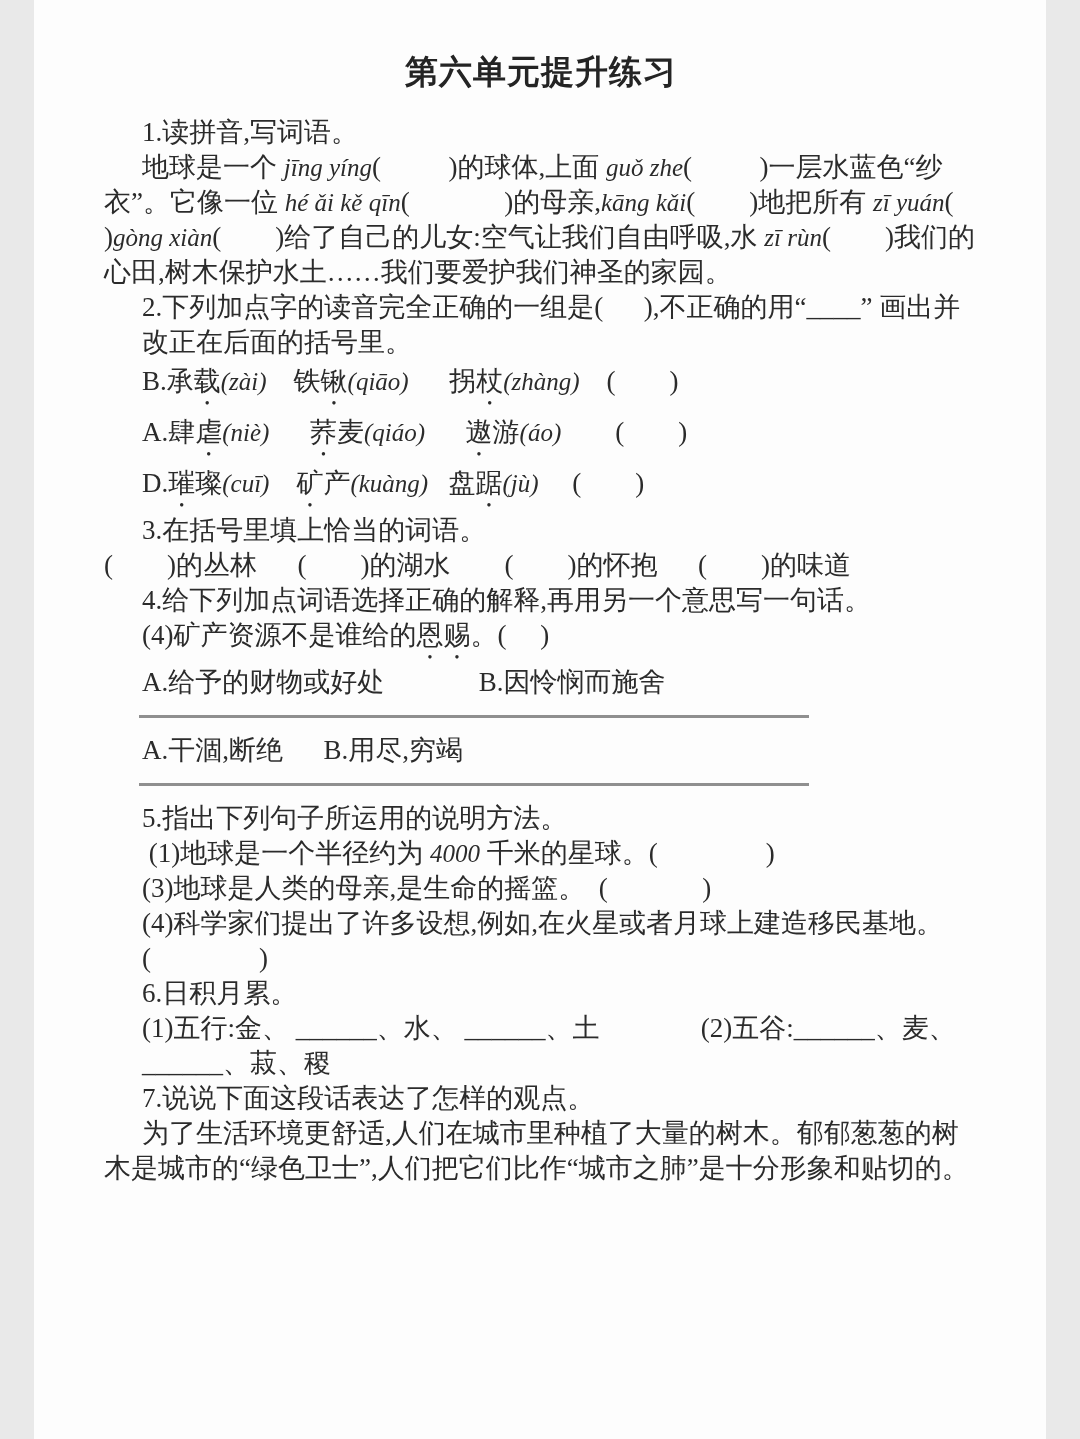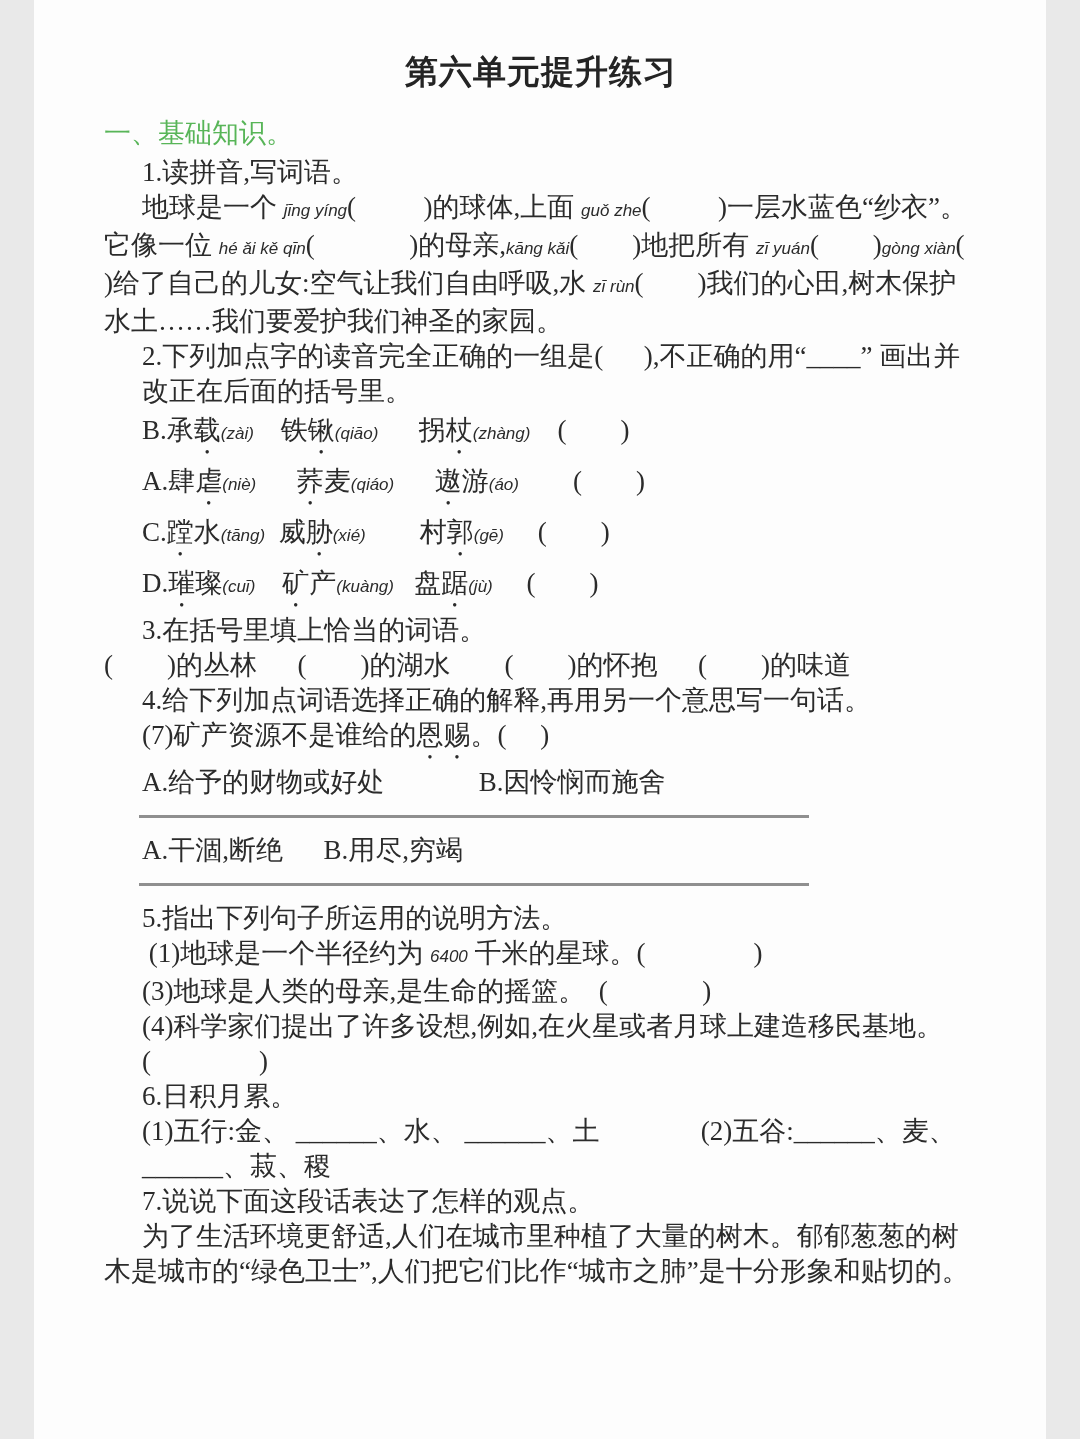--- a/index.html
+++ b/index.html
@@ -27,23 +27,23 @@
     color:#58b558;
     line-height:36px;
     margin:2px 0 4px 0;
     white-space:pre-wrap;
   }
   .line { white-space:pre-wrap; line-height:35px; }
   .ind  { padding-left:38px; }
   .para { text-indent:38px; }
   .opt  { line-height:43px; }
   .py {
-    font-family:Liberation Sans, sans-serif;
+    font-family:Liberation Serif, serif;
     font-style:italic;
-    font-size:17px;
+    font-size:25px;
   }
   .dot {
     -webkit-text-emphasis:filled dot;
     -webkit-text-emphasis-position:under right;
     text-emphasis:filled dot;
     text-emphasis-position:under right;
   }
   hr.answer-rule {
     border:none;
     border-top:3px solid #8f8f8f;
@@ -51,43 +51,41 @@
     margin:15px 0 15px 35px;
   }
 </style>
 </head>
 <body>
 
 <div class="page">
 
   <h1 class="title">第六单元提升练习</h1>
 
-  <div class="sec">一、基础知识。</div>
 
   <div class="line ind">1.读拼音,写词语。</div>
   <div class="line para"><span>地球是一个 </span><span class="py">jīng yíng</span><span>(          )的球体,上面 </span><span class="py">guǒ zhe</span><span>(          )一层水蓝色“纱衣”。它像一位 </span><span class="py">hé ǎi kě qīn</span><span>(              )的母亲,</span><span class="py">kāng kǎi</span><span>(        )地把所有 </span><span class="py">zī yuán</span><span>(        )</span><span class="py">gòng xiàn</span><span>(        )给了自己的儿女:空气让我们自由呼吸,水 </span><span class="py">zī rùn</span><span>(        )我们的心田,树木保护水土……我们要爱护我们神圣的家园。</span></div>
 
   <div class="line ind">2.下列加点字的读音完全正确的一组是(      ),不正确的用“____” 画出并改正在后面的括号里。</div>
   <div class="line ind opt"><span>B.承</span><span class="dot">载</span><span class="py">(zài)</span><span>    铁</span><span class="dot">锹</span><span class="py">(qiāo)</span><span>      拐</span><span class="dot">杖</span><span class="py">(zhàng)</span><span>    (        )</span></div>
   <div class="line ind opt"><span>A.肆</span><span class="dot">虐</span><span class="py">(niè)</span><span>      </span><span class="dot">荞</span><span>麦</span><span class="py">(qiáo)</span><span>      </span><span class="dot">遨</span><span>游</span><span class="py">(áo)</span><span>        (        )</span></div>
-  <div class="line ind opt"><span>C.</span><span class="dot">蹚</span><span>水</span><span class="py">(tāng)</span><span>  威</span><span class="dot">胁</span><span class="py">(xié)</span><span>        村</span><span class="dot">郭</span><span class="py">(gē)</span><span>     (        )</span></div>
   <div class="line ind opt"><span>D.</span><span class="dot">璀</span><span>璨</span><span class="py">(cuī)</span><span>    </span><span class="dot">矿</span><span>产</span><span class="py">(kuàng)</span><span>   盘</span><span class="dot">踞</span><span class="py">(jù)</span><span>     (        )</span></div>
 
   <div class="line ind">3.在括号里填上恰当的词语。</div>
   <div class="line">(        )的丛林      (        )的湖水        (        )的怀抱      (        )的味道</div>
 
   <div class="line ind">4.给下列加点词语选择正确的解释,再用另一个意思写一句话。</div>
-  <div class="line ind"><span>(7)矿产资源不是谁给的</span><span class="dot">恩赐</span><span>。(     )</span></div>
+  <div class="line ind"><span>(4)矿产资源不是谁给的</span><span class="dot">恩赐</span><span>。(     )</span></div>
   <div class="line ind">A.给予的财物或好处              B.因怜悯而施舍</div>
   <hr class="answer-rule">
   <div class="line ind">A.干涸,断绝      B.用尽,穷竭</div>
   <hr class="answer-rule">
 
   <div class="line ind">5.指出下列句子所运用的说明方法。</div>
-  <div class="line ind"><span> (1)地球是一个半径约为 </span><span class="py">6400</span><span> 千米的星球。(                )</span></div>
+  <div class="line ind"><span> (1)地球是一个半径约为 </span><span class="py">4000</span><span> 千米的星球。(                )</span></div>
   <div class="line ind"><span>(3)地球是人类的母亲,是生命的摇篮。  (              )</span></div>
   <div class="line ind"><span>(4)科学家们提出了许多设想,例如,在火星或者月球上建造移民基地。    (                )</span></div>
 
   <div class="line ind">6.日积月累。</div>
   <div class="line ind">(1)五行:金、 ______、水、 ______、土               (2)五谷:______、麦、 ______、菽、稷</div>
 
   <div class="line ind">7.说说下面这段话表达了怎样的观点。</div>
   <div class="line para">为了生活环境更舒适,人们在城市里种植了大量的树木。郁郁葱葱的树木是城市的“绿色卫士”,人们把它们比作“城市之肺”是十分形象和贴切的。</div>
 
 </div>

